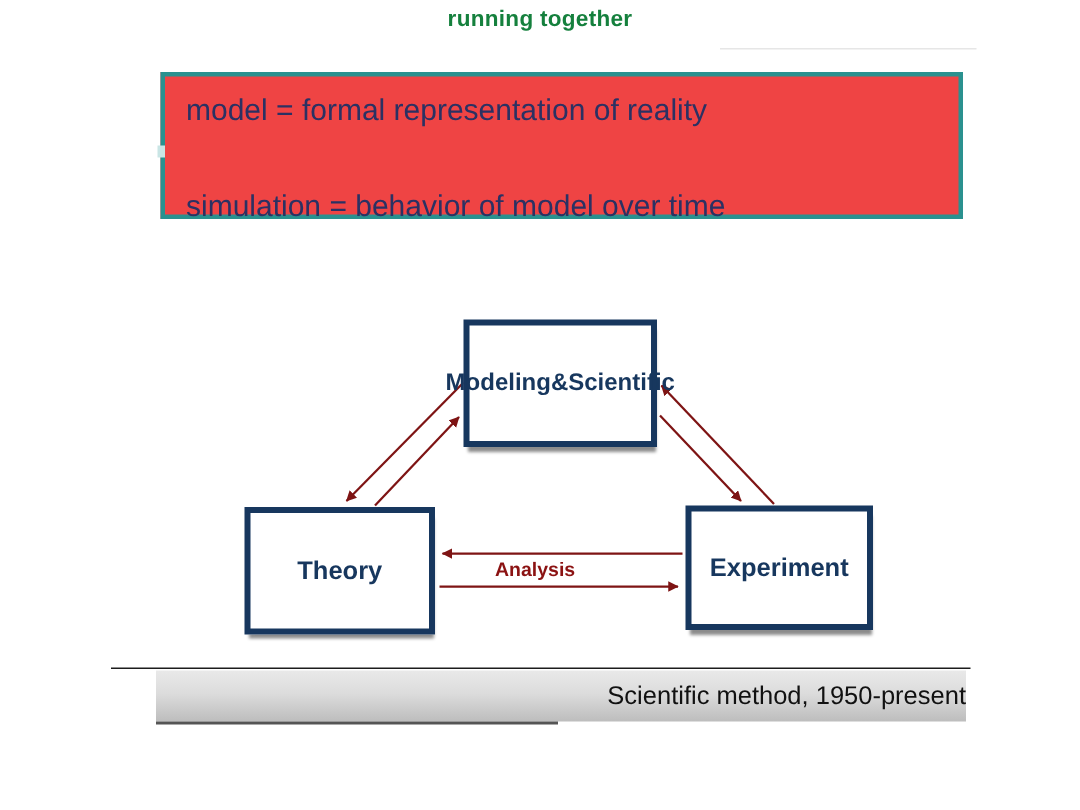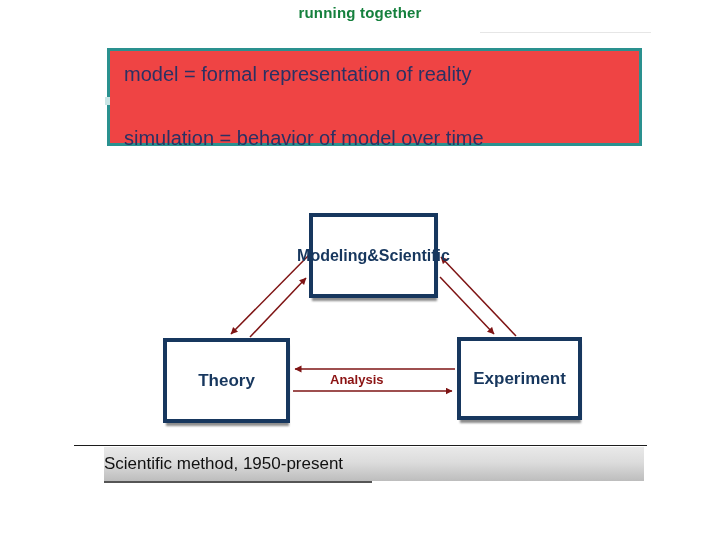--- a/index.html
+++ b/index.html
@@ -31,21 +31,21 @@
   .node-right{left:457px;top:337px;width:125px;height:83px;font-size:17px;}
   .analysis-label{
     position:absolute;left:330px;top:372px;width:90px;text-align:left;
     font-size:13px;font-weight:bold;color:#8b1212;background:#ffffff;
   }
   .arrow-layer{position:absolute;left:0;top:0;width:720px;height:540px;pointer-events:none;}
   .footer-rule{position:absolute;left:74px;top:445px;width:573px;height:1px;background:#1c1c1c;}
   .footer-bar{
     position:absolute;left:104px;top:447px;width:540px;height:34px;
     background:linear-gradient(to bottom,#e9e9e9 0%,#dcdcdc 45%,#bdbdbd 100%);
-    text-align:left;line-height:34px;font-size:17px;color:#111111;
+    text-align:right;line-height:34px;font-size:17px;color:#111111;
   }
   .footer-underline{position:absolute;left:104px;top:481px;width:268px;height:2px;background:#555555;}
 </style>
 </head>
 <body>
 
 <div class="slide">
 
   <div class="slide-title">running together</div>
 

